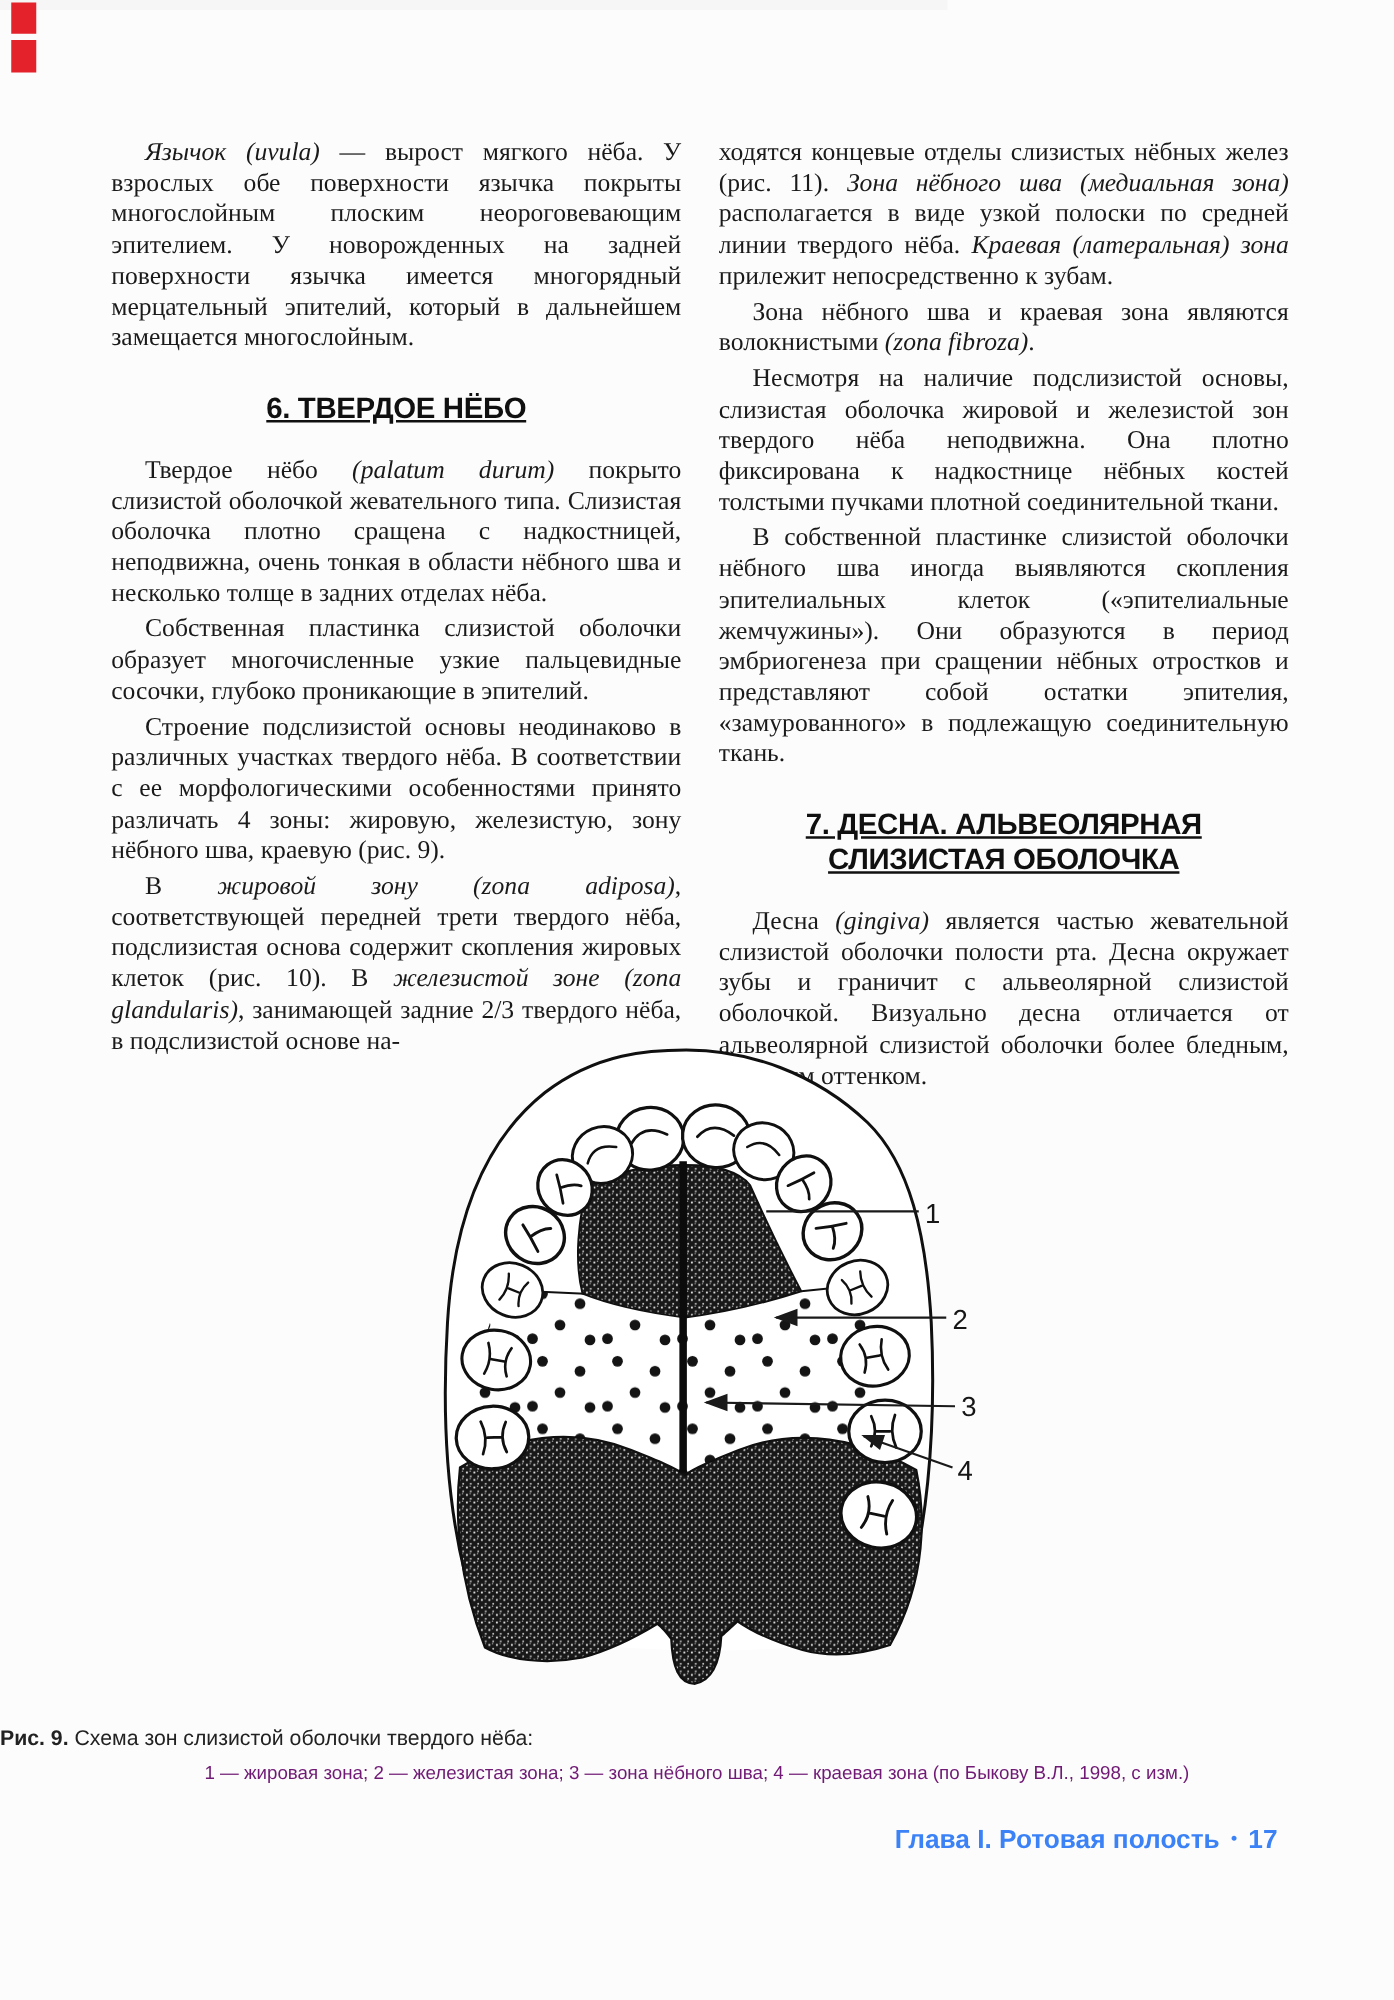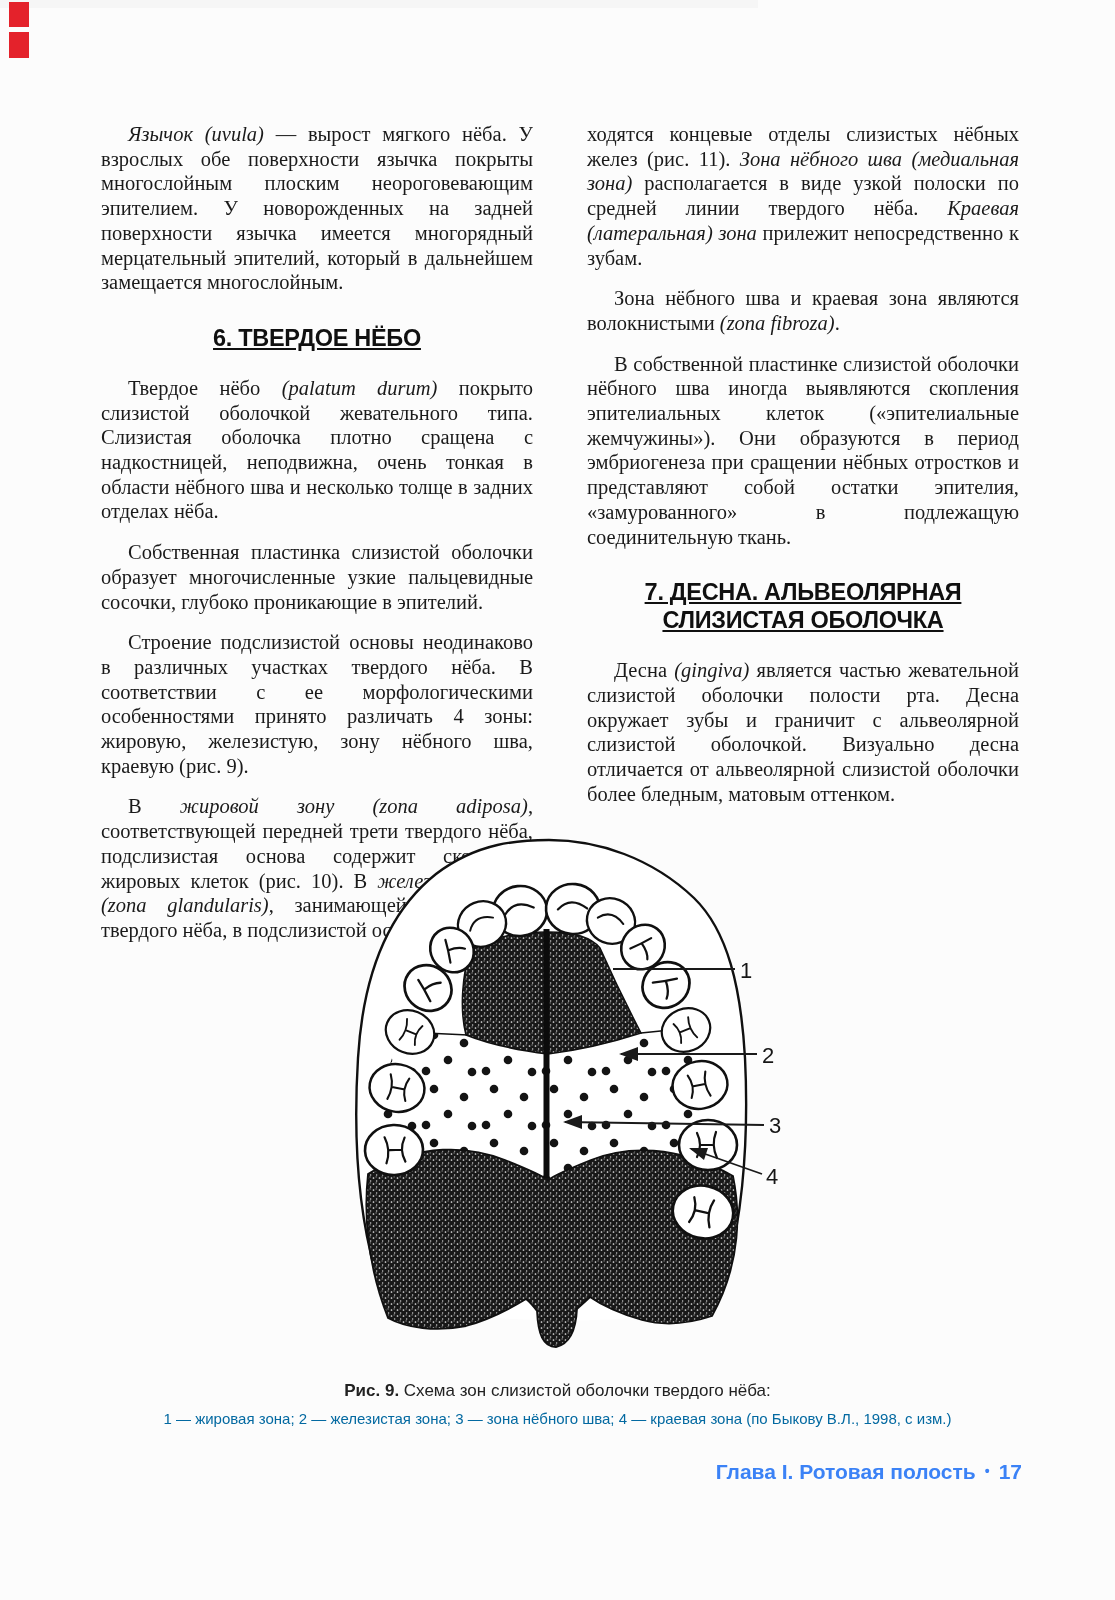--- a/index.html
+++ b/index.html
@@ -11,37 +11,37 @@
   .scan-band{position:absolute;left:0;top:0;width:758px;height:8px;background:#f6f6f6;}
   .scan-mark{position:absolute;width:20px;background:#e4222b;}
   .scan-mark-1{left:9px;top:2px;height:25px;}
   .scan-mark-2{left:9px;top:32px;height:26px;}
   .col{
     position:absolute;top:106px;width:464px;
     font-size:20.5px;line-height:24.7px;text-align:justify;
   }
   .col-left{left:85px;}
   .col-right{left:571px;}
-  p.body-p{margin:16px;text-indent:27px;}
+  p.body-p{margin:4px;text-indent:27px;}
   p.body-p.noindent{text-indent:0;}
   h2.sec-heading{
     font-family:"Liberation Sans", sans-serif;font-weight:bold;
     font-size:23.5px;line-height:28px;letter-spacing:-0.3px;
     text-align:center;text-indent:0;margin:29px 6px 24px;color:#101010;text-decoration:underline;
   }
   em{font-style:italic;}
   .figure-wrap{position:absolute;left:338px;top:830px;width:470px;height:545px;}
   .fig-caption{
-    position:absolute;top:1381px;left:0;width:1115px;text-align:center;
+    position:absolute;top:1381px;left:0;width:1115px;text-align:left;
     font-family:"Liberation Sans", sans-serif;font-size:17px;color:#222;
   }
   .cap-label{font-weight:bold;}
   .fig-legend{
     position:absolute;top:1410px;left:0;width:1115px;text-align:center;
-    font-family:"Liberation Sans", sans-serif;font-size:15px;color:#0369a1;
+    font-family:"Liberation Sans", sans-serif;font-size:15px;color:#701a75;
   }
   .page-footer{
     position:absolute;top:1460px;right:93px;
     font-family:"Liberation Sans", sans-serif;font-weight:bold;
     font-size:21px;color:#3b82f6;
   }
   .page-footer .dot{font-size:14px;vertical-align:3px;padding:0 9px;}
   .fig-num{font-family:"Liberation Sans", sans-serif;font-size:22px;fill:#161616;}
 </style>
 </head>
@@ -55,20 +55,21 @@
     <p class="body-p"><em>Язычок (uvula)</em><span> — вырост мягкого нёба. У взрослых обе поверхности язычка покрыты многослойным плоским неороговевающим эпителием. У новорожденных на задней поверхности язычка имеется многорядный мерцательный эпителий, который в дальнейшем замещается многослойным.</span></p>
     <h2 class="sec-heading">6. ТВЕРДОЕ НЁБО</h2>
     <p class="body-p"><span>Твердое нёбо </span><em>(palatum durum)</em><span> покрыто слизистой оболочкой жевательного типа. Слизистая оболочка плотно сращена с надкостницей, неподвижна, очень тонкая в области нёбного шва и несколько толще в задних отделах нёба.</span></p>
     <p class="body-p"><span>Собственная пластинка слизистой оболочки образует многочисленные узкие пальцевидные сосочки, глубоко проникающие в эпителий.</span></p>
     <p class="body-p"><span>Строение подслизистой основы неодинаково в различных участках твердого нёба. В соответствии с ее морфологическими особенностями принято различать 4 зоны: жировую, железистую, зону нёбного шва, краевую (рис. 9).</span></p>
     <p class="body-p"><span>В </span><em>жировой зону (zona adiposa)</em><span>, соответствующей передней трети твердого нёба, подслизистая основа содержит скопления жировых клеток (рис. 10). В </span><em>железистой зоне (zona glandularis)</em><span>, занимающей задние 2/3 твердого нёба, в подслизистой основе на-</span></p>
   </div>
 <div class="col col-right" id="col-right">
     <p class="body-p noindent"><span>ходятся концевые отделы слизистых нёбных желез (рис. 11). </span><em>Зона нёбного шва (медиальная зона)</em><span> располагается в виде узкой полоски по средней линии твердого нёба. </span><em>Краевая (латеральная) зона</em><span> прилежит непосредственно к зубам.</span></p>
     <p class="body-p"><span>Зона нёбного шва и краевая зона являются волокнистыми </span><em>(zona fibroza)</em><span>.</span></p>
+    <p class="body-p"><span>Несмотря на наличие подслизистой основы, слизистая оболочка жировой и железистой зон твердого нёба неподвижна. Она плотно фиксирована к надкостнице нёбных костей толстыми пучками плотной соединительной ткани.</span></p>
     <p class="body-p"><span>В собственной пластинке слизистой оболочки нёбного шва иногда выявляются скопления эпителиальных клеток («эпителиальные жемчужины»). Они образуются в период эмбриогенеза при сращении нёбных отростков и представляют собой остатки эпителия, «замурованного» в подлежащую соединительную ткань.</span></p>
     <h2 class="sec-heading">7. ДЕСНА. АЛЬВЕОЛЯРНАЯ СЛИЗИСТАЯ ОБОЛОЧКА</h2>
     <p class="body-p"><span>Десна </span><em>(gingiva)</em><span> является частью жевательной слизистой оболочки полости рта. Десна окружает зубы и граничит с альвеолярной слизистой оболочкой. Визуально десна отличается от альвеолярной слизистой оболочки более бледным, матовым оттенком.</span></p>
   </div>
 
 <div class="figure-wrap">
   <svg width="470" height="545" viewBox="338 830 470 545" xmlns="http://www.w3.org/2000/svg">
     <defs>
       <pattern id="stip" width="6" height="6" patternUnits="userSpaceOnUse">
         <rect width="6" height="6" fill="#181818"></rect>

